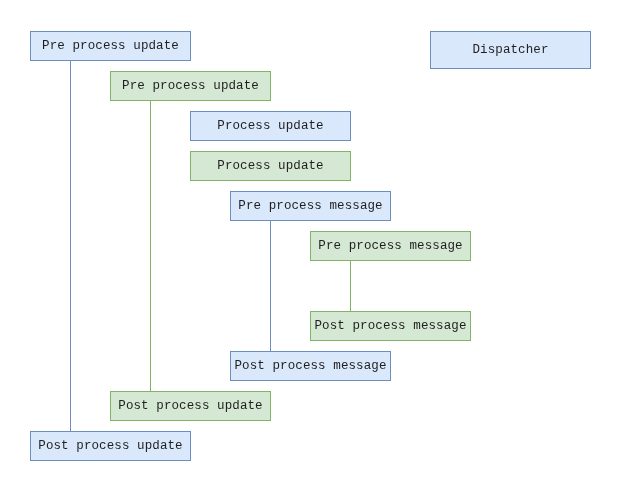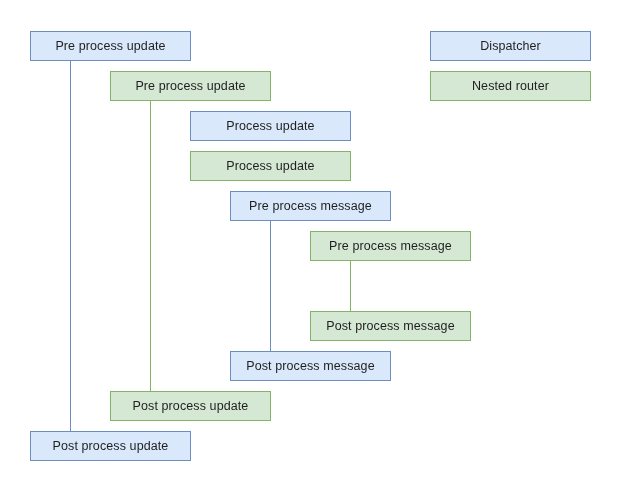--- a/index.html
+++ b/index.html
@@ -23,20 +23,21 @@
     border: 1px solid #000;
     display: flex;
     align-items: center;
     justify-content: center;
     font-size: 12.5px;
     line-height: 1;
     color: #1f1f1f;
     text-align: center;
     white-space: nowrap;
     letter-spacing: 0.1px;
+    font-family: Liberation Mono, monospace;
   }
   .node.blue {
     background: #dae8fc;
     border-color: #6c8ebf;
   }
   .node.green {
     background: #d5e8d4;
     border-color: #82b366;
   }
   .lifeline {
@@ -57,15 +58,14 @@
     <div class="node blue" style="left: 30px; top: 31px; width: 161px; height: 30px;">Pre process update</div>
     <div class="node green" style="left: 110px; top: 71px; width: 161px; height: 30px;">Pre process update</div>
     <div class="node blue" style="left: 190px; top: 111px; width: 161px; height: 30px;">Process update</div>
     <div class="node green" style="left: 190px; top: 151px; width: 161px; height: 30px;">Process update</div>
     <div class="node blue" style="left: 230px; top: 191px; width: 161px; height: 30px;">Pre process message</div>
     <div class="node green" style="left: 310px; top: 231px; width: 161px; height: 30px;">Pre process message</div>
     <div class="node green" style="left: 310px; top: 311px; width: 161px; height: 30px;">Post process message</div>
     <div class="node blue" style="left: 230px; top: 351px; width: 161px; height: 30px;">Post process message</div>
     <div class="node green" style="left: 110px; top: 391px; width: 161px; height: 30px;">Post process update</div>
     <div class="node blue" style="left: 30px; top: 431px; width: 161px; height: 30px;">Post process update</div>
-    <div class="node blue" style="left: 430px; top: 31px; width: 161px; height: 30px;">Dispatcher</div>
-    <div class="node green" style="left: 430px; top: 71px; width: 161px; height: 30px;">Nested router</div>
+    <div class="node blue" style="left: 430px; top: 31px; width: 161px; height: 38px;">Dispatcher</div>
   </div>
 
 </body></html>

